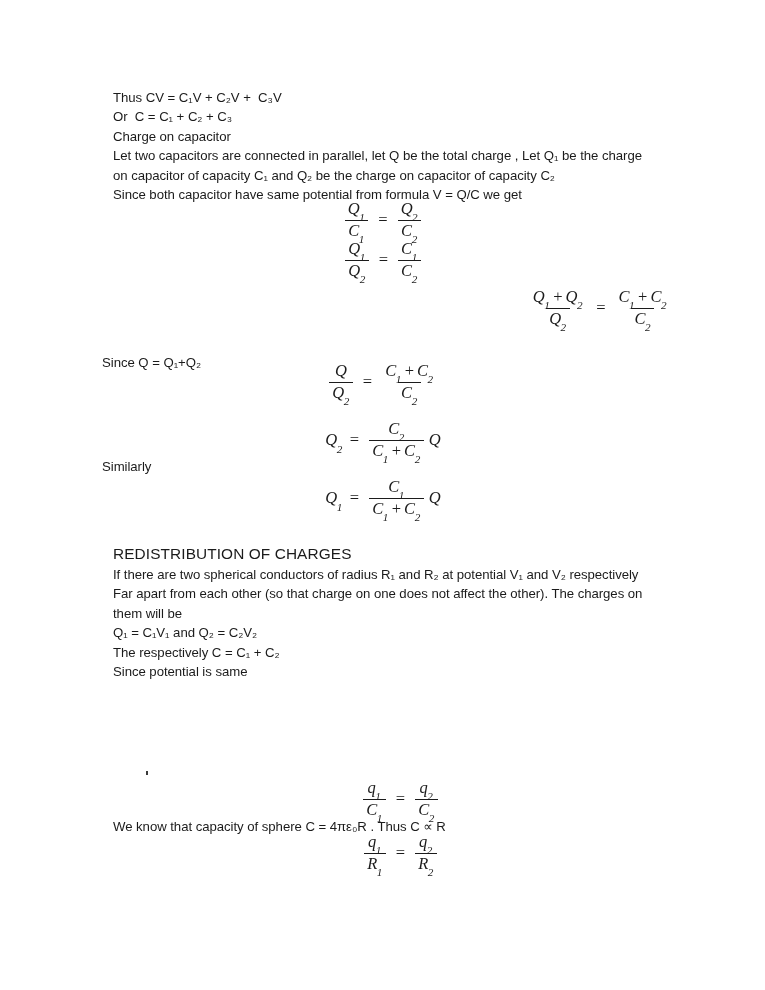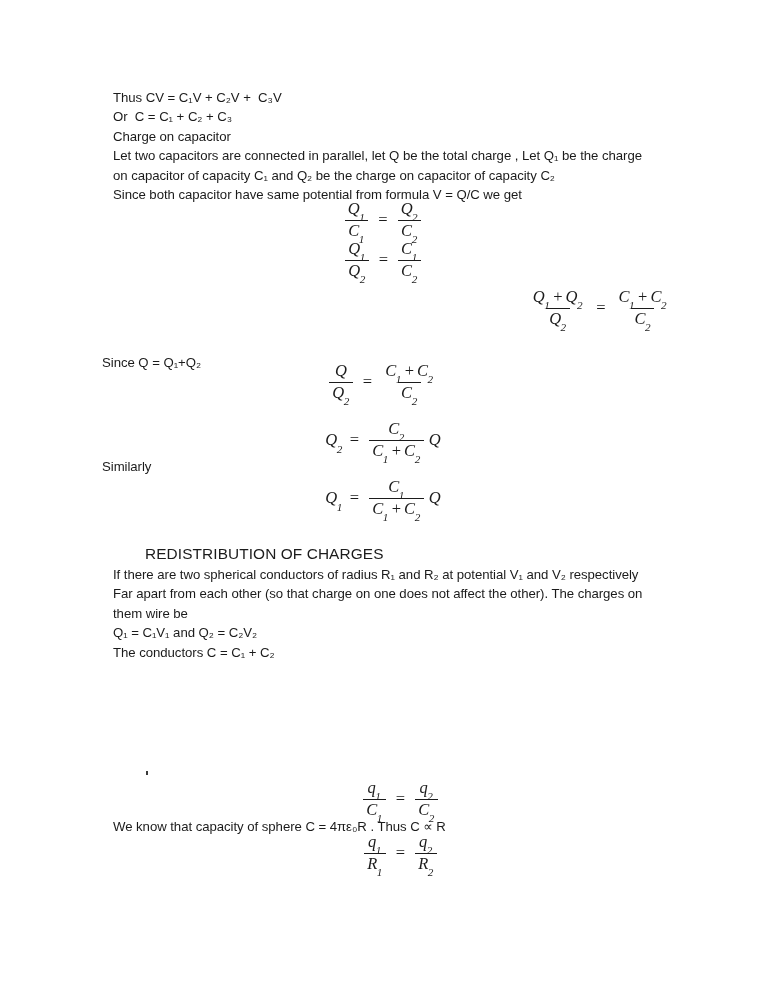--- a/index.html
+++ b/index.html
@@ -195,24 +195,25 @@
       <span class="eqsign">=</span>
       <span class="frac">
         <span class="num"><span class="var">C</span><span class="msub">1</span></span>
         <span class="den"><span class="var">C</span><span class="msub">1</span><span class="opsign">+</span><span class="var">C</span><span class="msub">2</span></span>
       </span>
       <span class="var trail">Q</span>
     </span>
   </div>
 
   <div style="position:absolute; left:113px; top:543px; width:542px;">
-    <div class="heading" style="margin-top:0;margin-left:32px;">REDISTRIBUTION OF CHARGES</div>
-    <p class="txt para">If there are two spherical conductors of radius R₁ and R₂ at potential V₁ and V₂ respectively Far apart from each other (so that charge on one does not affect the other). The charges on them wire be</p>
+    <div class="heading" style="margin-top:0;">REDISTRIBUTION OF CHARGES</div>
+    <p class="txt para">If there are two spherical conductors of radius R₁ and R₂ at potential V₁ and V₂ respectively Far apart from each other (so that charge on one does not affect the other). The charges on them will be</p>
     <p class="txt para">Q₁ = C₁V₁ and Q₂ = C₂V₂</p>
-    <p class="txt para">The conductors C = C₁ + C₂</p>
+    <p class="txt para">The respectively C = C₁ + C₂</p>
+    <p class="txt para">Since potential is same</p>
   </div>
 
   <div class="dotmark"></div>
 
   <div class="eq-block math" style="left:113px; top:779px; width:575px; justify-content:center;">
     <span class="mrow">
       <span class="frac">
         <span class="num"><span class="var">q</span><span class="msub">1</span></span>
         <span class="den"><span class="var">C</span><span class="msub">1</span></span>
       </span>

